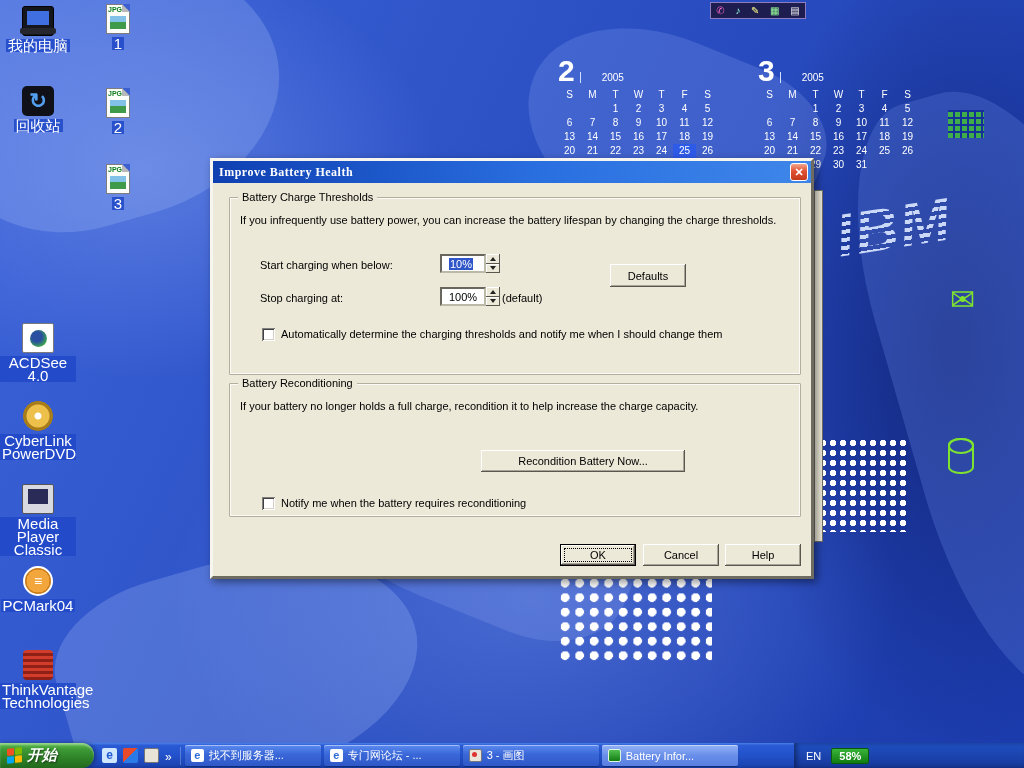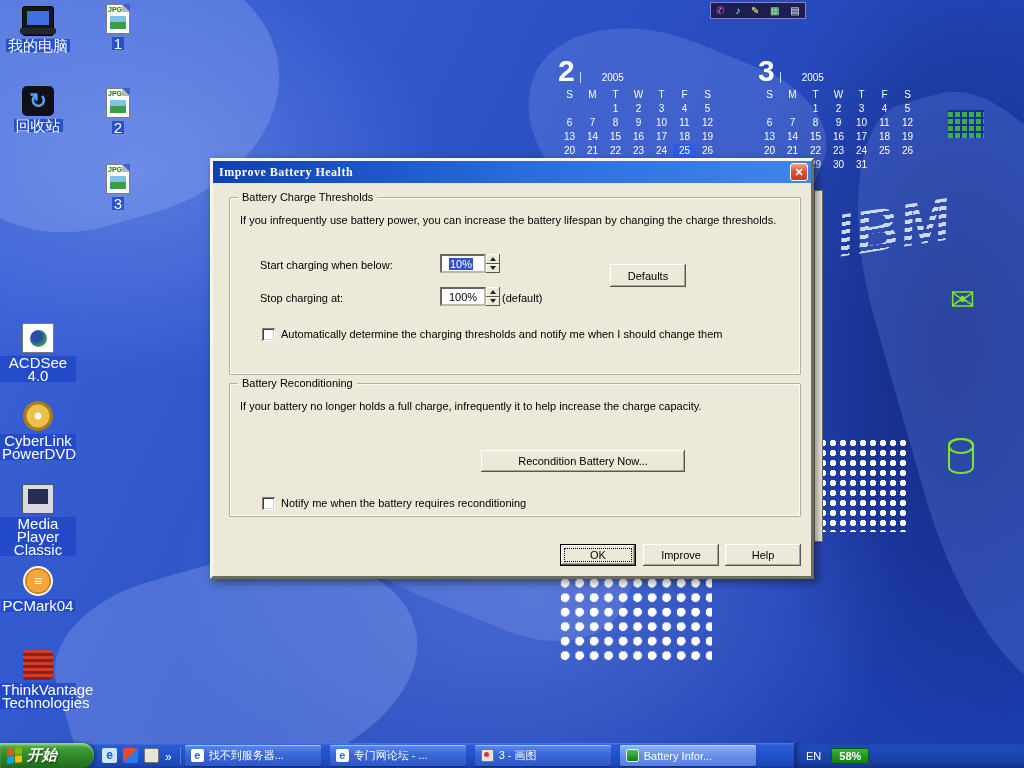--- a/index.html
+++ b/index.html
@@ -94,21 +94,21 @@
   .flag{width:15px;height:15px;display:grid;grid-template-columns:1fr 1fr;gap:1px;transform:skewY(-6deg)}
   .flag i{border-radius:1px}
   .flag i:nth-child(1){background:#f25022}.flag i:nth-child(2){background:#7fba00}
   .flag i:nth-child(3){background:#05a6f0}.flag i:nth-child(4){background:#ffb900}
   .ql{display:flex;align-items:center;gap:6px;padding:0 8px;border-right:1px solid rgba(255,255,255,.25)}
   .qli{width:15px;height:15px;border-radius:2px;position:relative;cursor:pointer}
   .qie{background:#cfe6ff}.qie::before{content:"e";position:absolute;inset:0;text-align:center;line-height:15px;color:#1e5ad0;font-weight:bold;font-size:12px}
   .qmed{background:linear-gradient(135deg,#e84a2a 50%,#2a7ae8 50%)}
   .qdesk{background:#e8e4d8;border:1px solid #777}
   .qchev{color:#fff;cursor:pointer}.qchev::before{content:"»";font-size:12px}
-  .tasks{display:flex;gap:9px;padding:0 4px;flex:1;min-width:0;align-items:center}
+  .tasks{display:flex;gap:3px;padding:0 4px;flex:1;min-width:0;align-items:center}
   .task{flex:0 0 136px;height:21px;border-radius:2px;background:linear-gradient(180deg,#5b8af0,#3a67d8 45%,#2f58c8);box-shadow:inset 0 1px 0 rgba(255,255,255,.45),0 1px 1px rgba(0,0,0,.3);display:flex;align-items:center;gap:5px;padding:0 6px;color:#fff;font-size:11px;white-space:nowrap;overflow:hidden;cursor:pointer}
   .task.active{background:linear-gradient(180deg,#93b2f6,#688ee9 50%,#5a7fe2)}
   .tt{overflow:hidden;text-overflow:ellipsis}
   .ti{width:13px;height:13px;border-radius:2px;flex:none;position:relative}
   .ti-ie{background:#fff}.ti-ie::before{content:"e";position:absolute;inset:0;text-align:center;line-height:13px;color:#2e6bd8;font-weight:bold;font-size:11px}
   .ti-paint{background:#e9e5da;border:1px solid #777}.ti-paint::before{content:"";position:absolute;left:2px;top:2px;width:5px;height:5px;border-radius:50%;background:#d33}
   .ti-batt{background:linear-gradient(180deg,#4fc04f,#147d14);border:1px solid #dff5df}
   .tray{flex:0 0 230px;height:25px;display:flex;align-items:center;gap:10px;padding-left:12px;background:linear-gradient(180deg,#2050c2,#16389a);box-shadow:inset 3px 0 4px rgba(0,0,0,.35)}
   .lang{color:#fff;font-size:11px;cursor:pointer}
   .batt{background:linear-gradient(180deg,#3ab43a,#107c10);border:1px solid #0a5c0a;border-radius:2px;color:#fff;font-size:11px;font-weight:bold;padding:1px 7px;cursor:pointer}
@@ -340,30 +340,30 @@
       <span class="flbl" style="left:272px;top:94px">(default)</span>
 
       <label class="cbrow" style="left:32px;top:130px">
         <span class="cb"></span>
         <span>Automatically determine the charging thresholds and notify me when I should change them</span>
       </label>
     </div>
 
     <div class="grp g2">
       <span class="gt">Battery Reconditioning</span>
-      <div class="desc">If your battery no longer holds a full charge, infrequently it to help increase the charge capacity.</div>
+      <div class="desc">If your battery no longer holds a full charge, recondition it to help increase the charge capacity.</div>
       <div class="btn" style="left:251px;top:66px;width:204px;height:22px">Recondition Battery Now...</div>
       <label class="cbrow" style="left:32px;top:113px">
         <span class="cb"></span>
         <span>Notify me when the battery requires reconditioning</span>
       </label>
     </div>
 
     <div class="btn default" style="left:347px;top:383px;width:76px;height:22px">OK</div>
-    <div class="btn" style="left:430px;top:383px;width:76px;height:22px">Improve</div>
+    <div class="btn" style="left:430px;top:383px;width:76px;height:22px">Cancel</div>
     <div class="btn" style="left:512px;top:383px;width:76px;height:22px">Help</div>
   </div>
 
   <div id="taskbar">
     <div class="start">
       <span class="flag">
         <i></i>
           <i></i>
           <i></i>
           <i></i>

